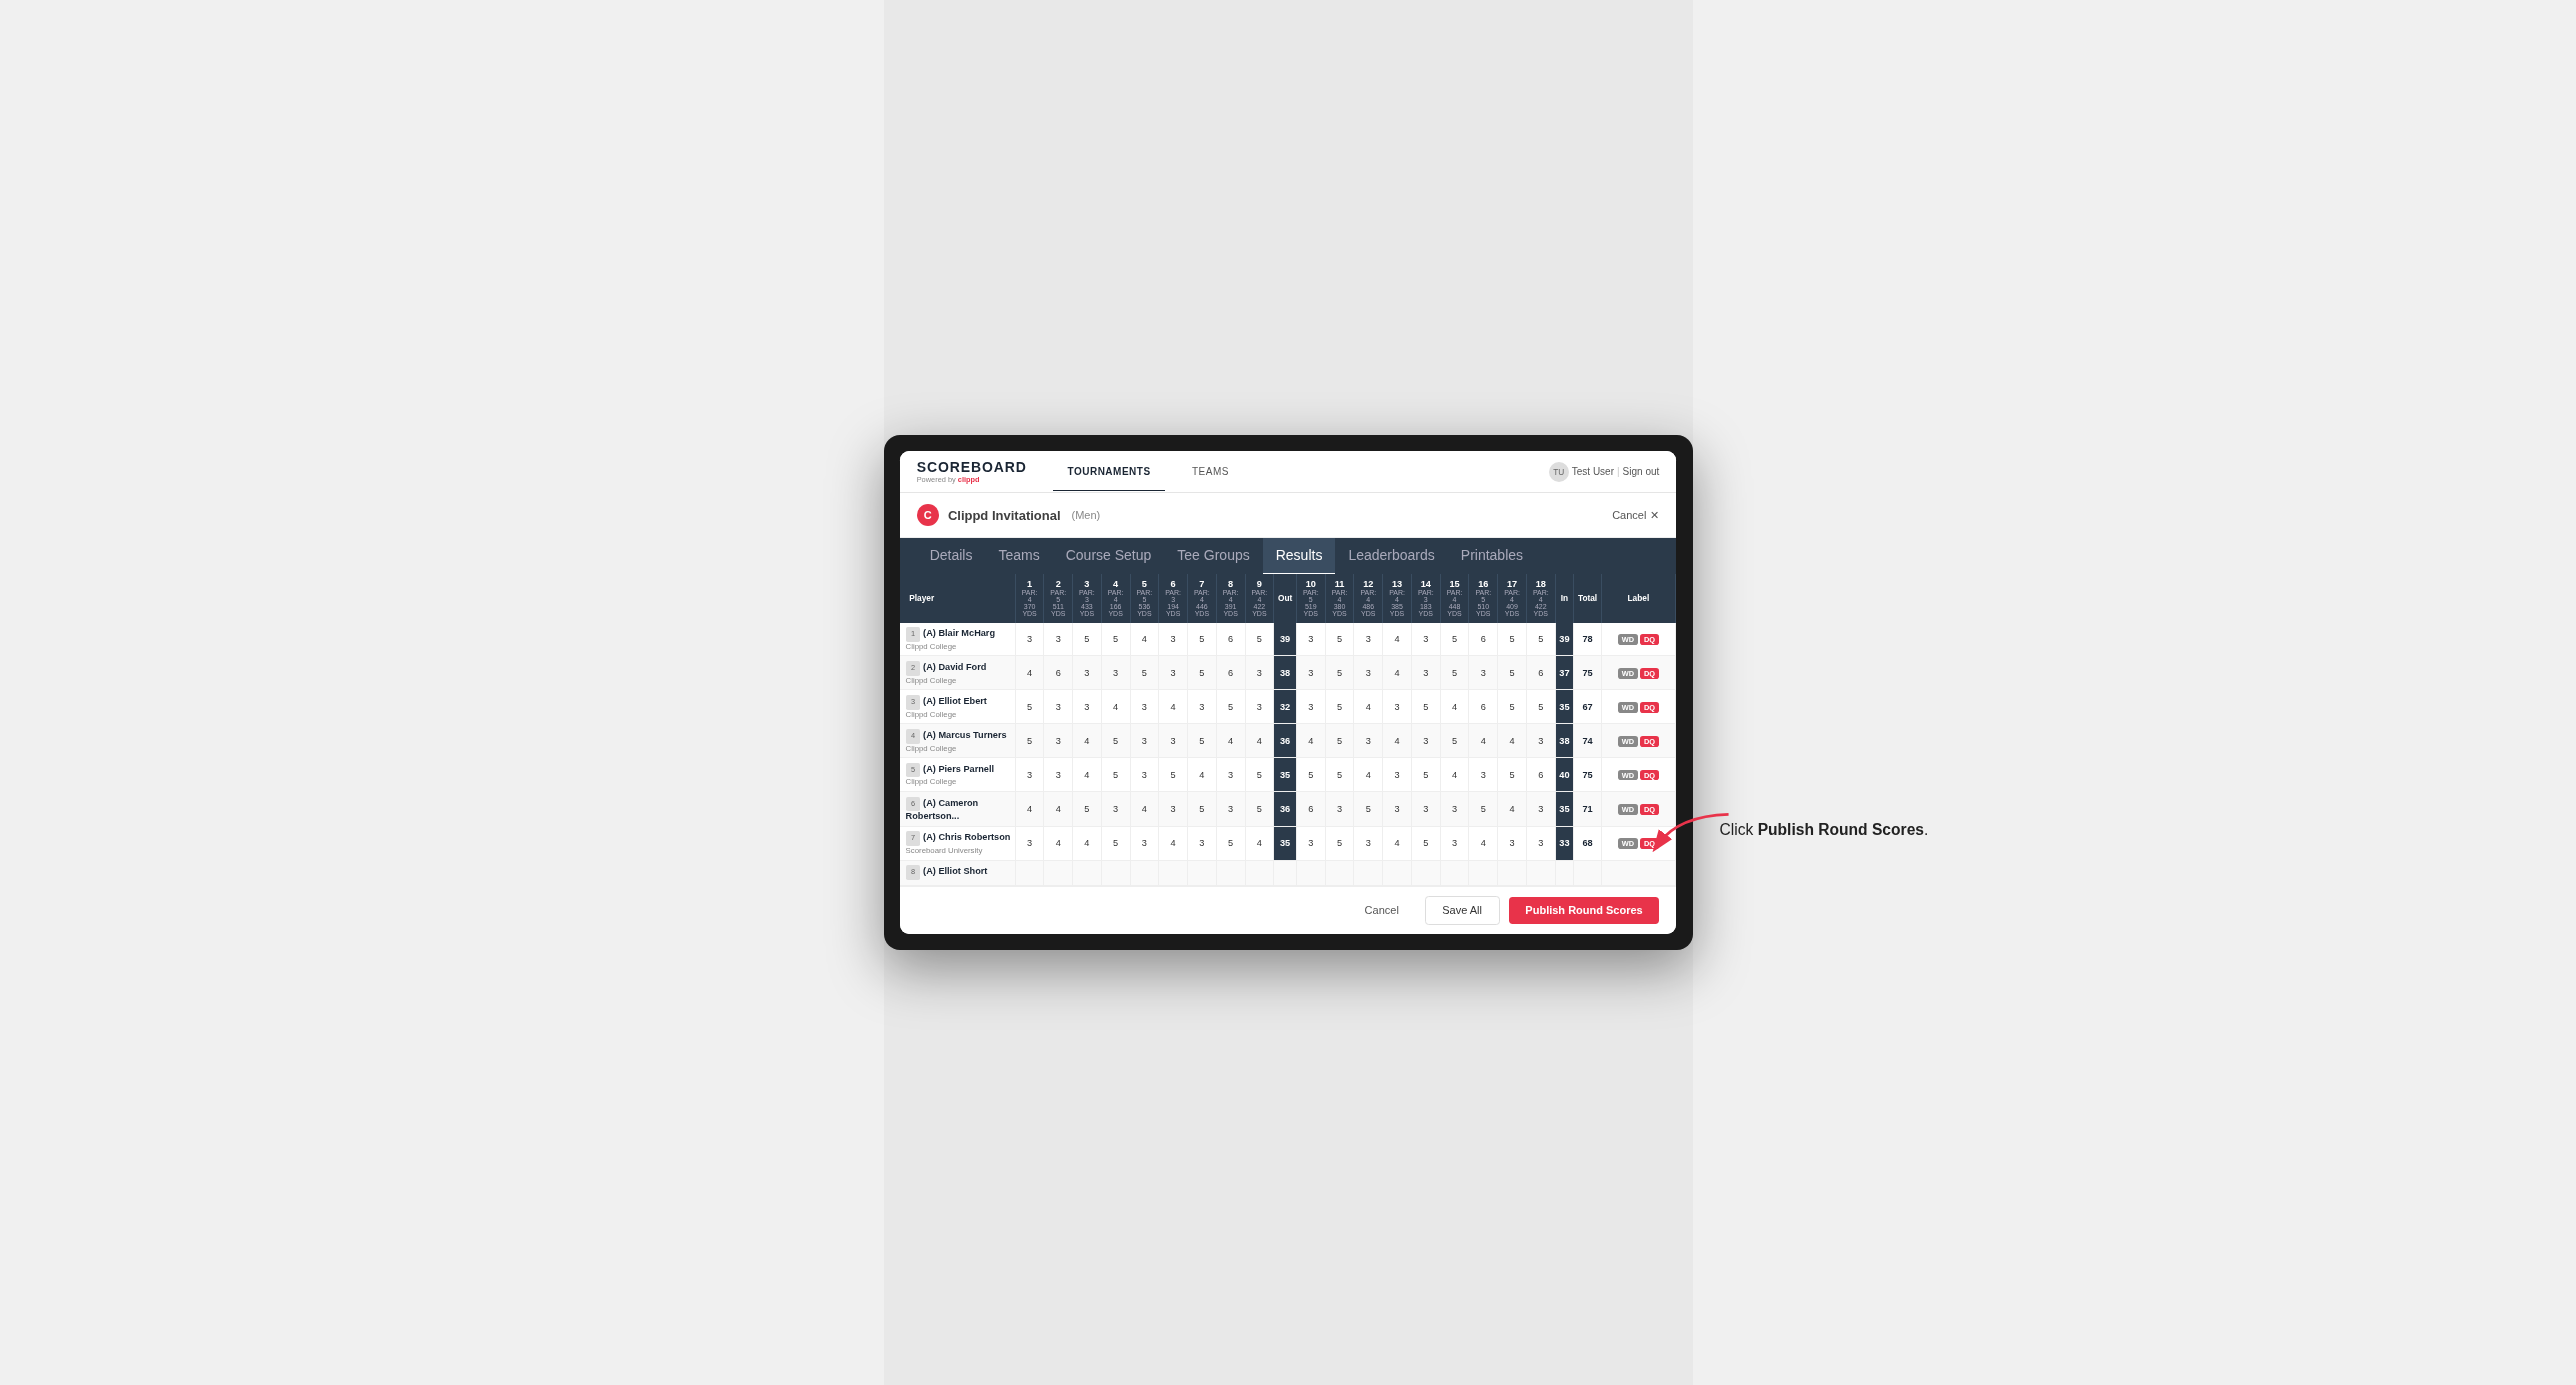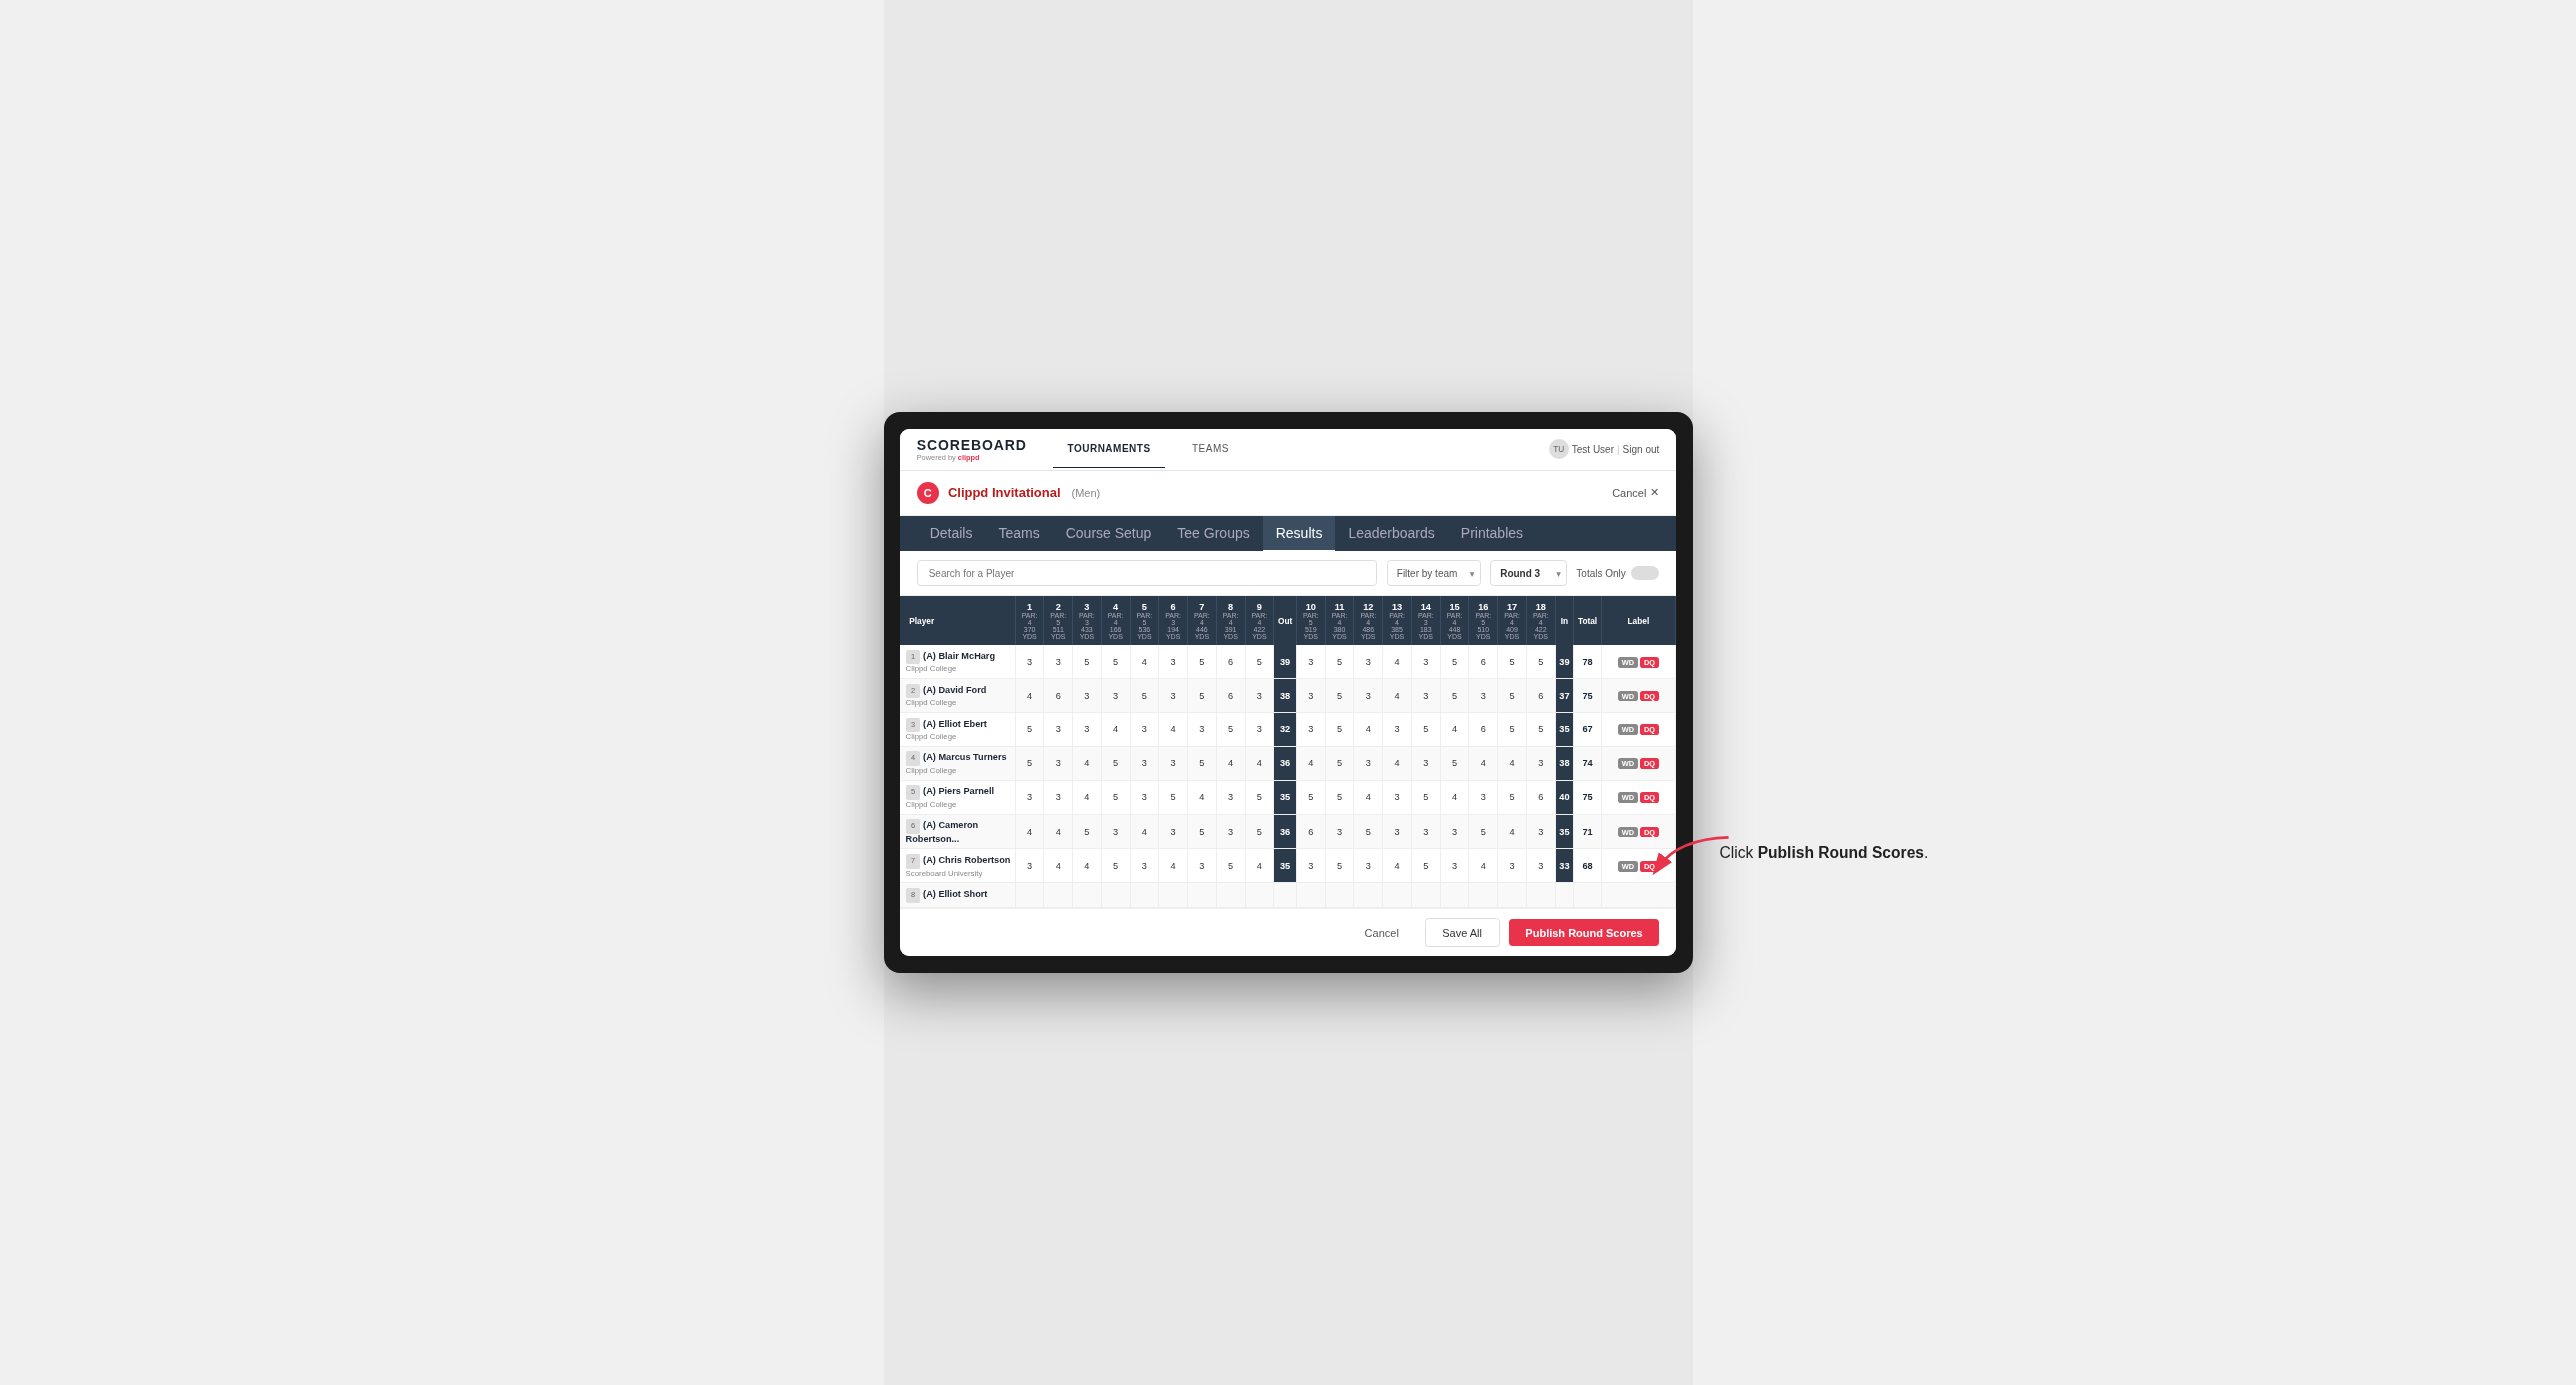--- a/index.html
+++ b/index.html
@@ -110,21 +110,21 @@
       align-items: center;
       justify-content: center;
       color: #fff;
       font-size: 11px;
       font-weight: 700;
       margin-right: 9.2px;
     }
     .tournament-title {
       font-size: 13px;
       font-weight: 600;
-      color: #b91c1c;
+      color: #404040;
     }
     .tournament-subtitle {
       font-size: 11px;
       color: #888;
       margin-left: 11px;
     }
     .cancel-btn {
       margin-left: auto;
       font-size: 11px;
       color: #555;
@@ -401,37 +401,20 @@
         <div class="sub-nav">
           <div class="sub-nav-link">Details</div>
           <div class="sub-nav-link">Teams</div>
           <div class="sub-nav-link">Course Setup</div>
           <div class="sub-nav-link">Tee Groups</div>
           <div class="sub-nav-link active">Results</div>
           <div class="sub-nav-link">Leaderboards</div>
           <div class="sub-nav-link">Printables</div>
         </div>
 
-        <div class="toolbar">
-          <input class="search-input" type="text" placeholder="Search for a Player" style="">
-          <div class="select-wrap">
-            <select class="filter-select">
-              <option>Filter by team</option>
-            </select>
-          </div>
-          <div class="select-wrap">
-            <select class="round-select">
-              <option>Round 3</option>
-            </select>
-          </div>
-          <div class="totals-label">
-            <span>Totals Only</span>
-            <div class="toggle"></div>
-          </div>
-        </div>
 
         <div class="score-table-wrap">
           <table>
             <thead>
               <tr>
                 <th class="player-col"><span>Player</span></th>
                 <th>
                   <span class="hole-num">1</span>
                   <span class="par-info">PAR: 4</span>
                   <span class="par-info">370 YDS</span>

